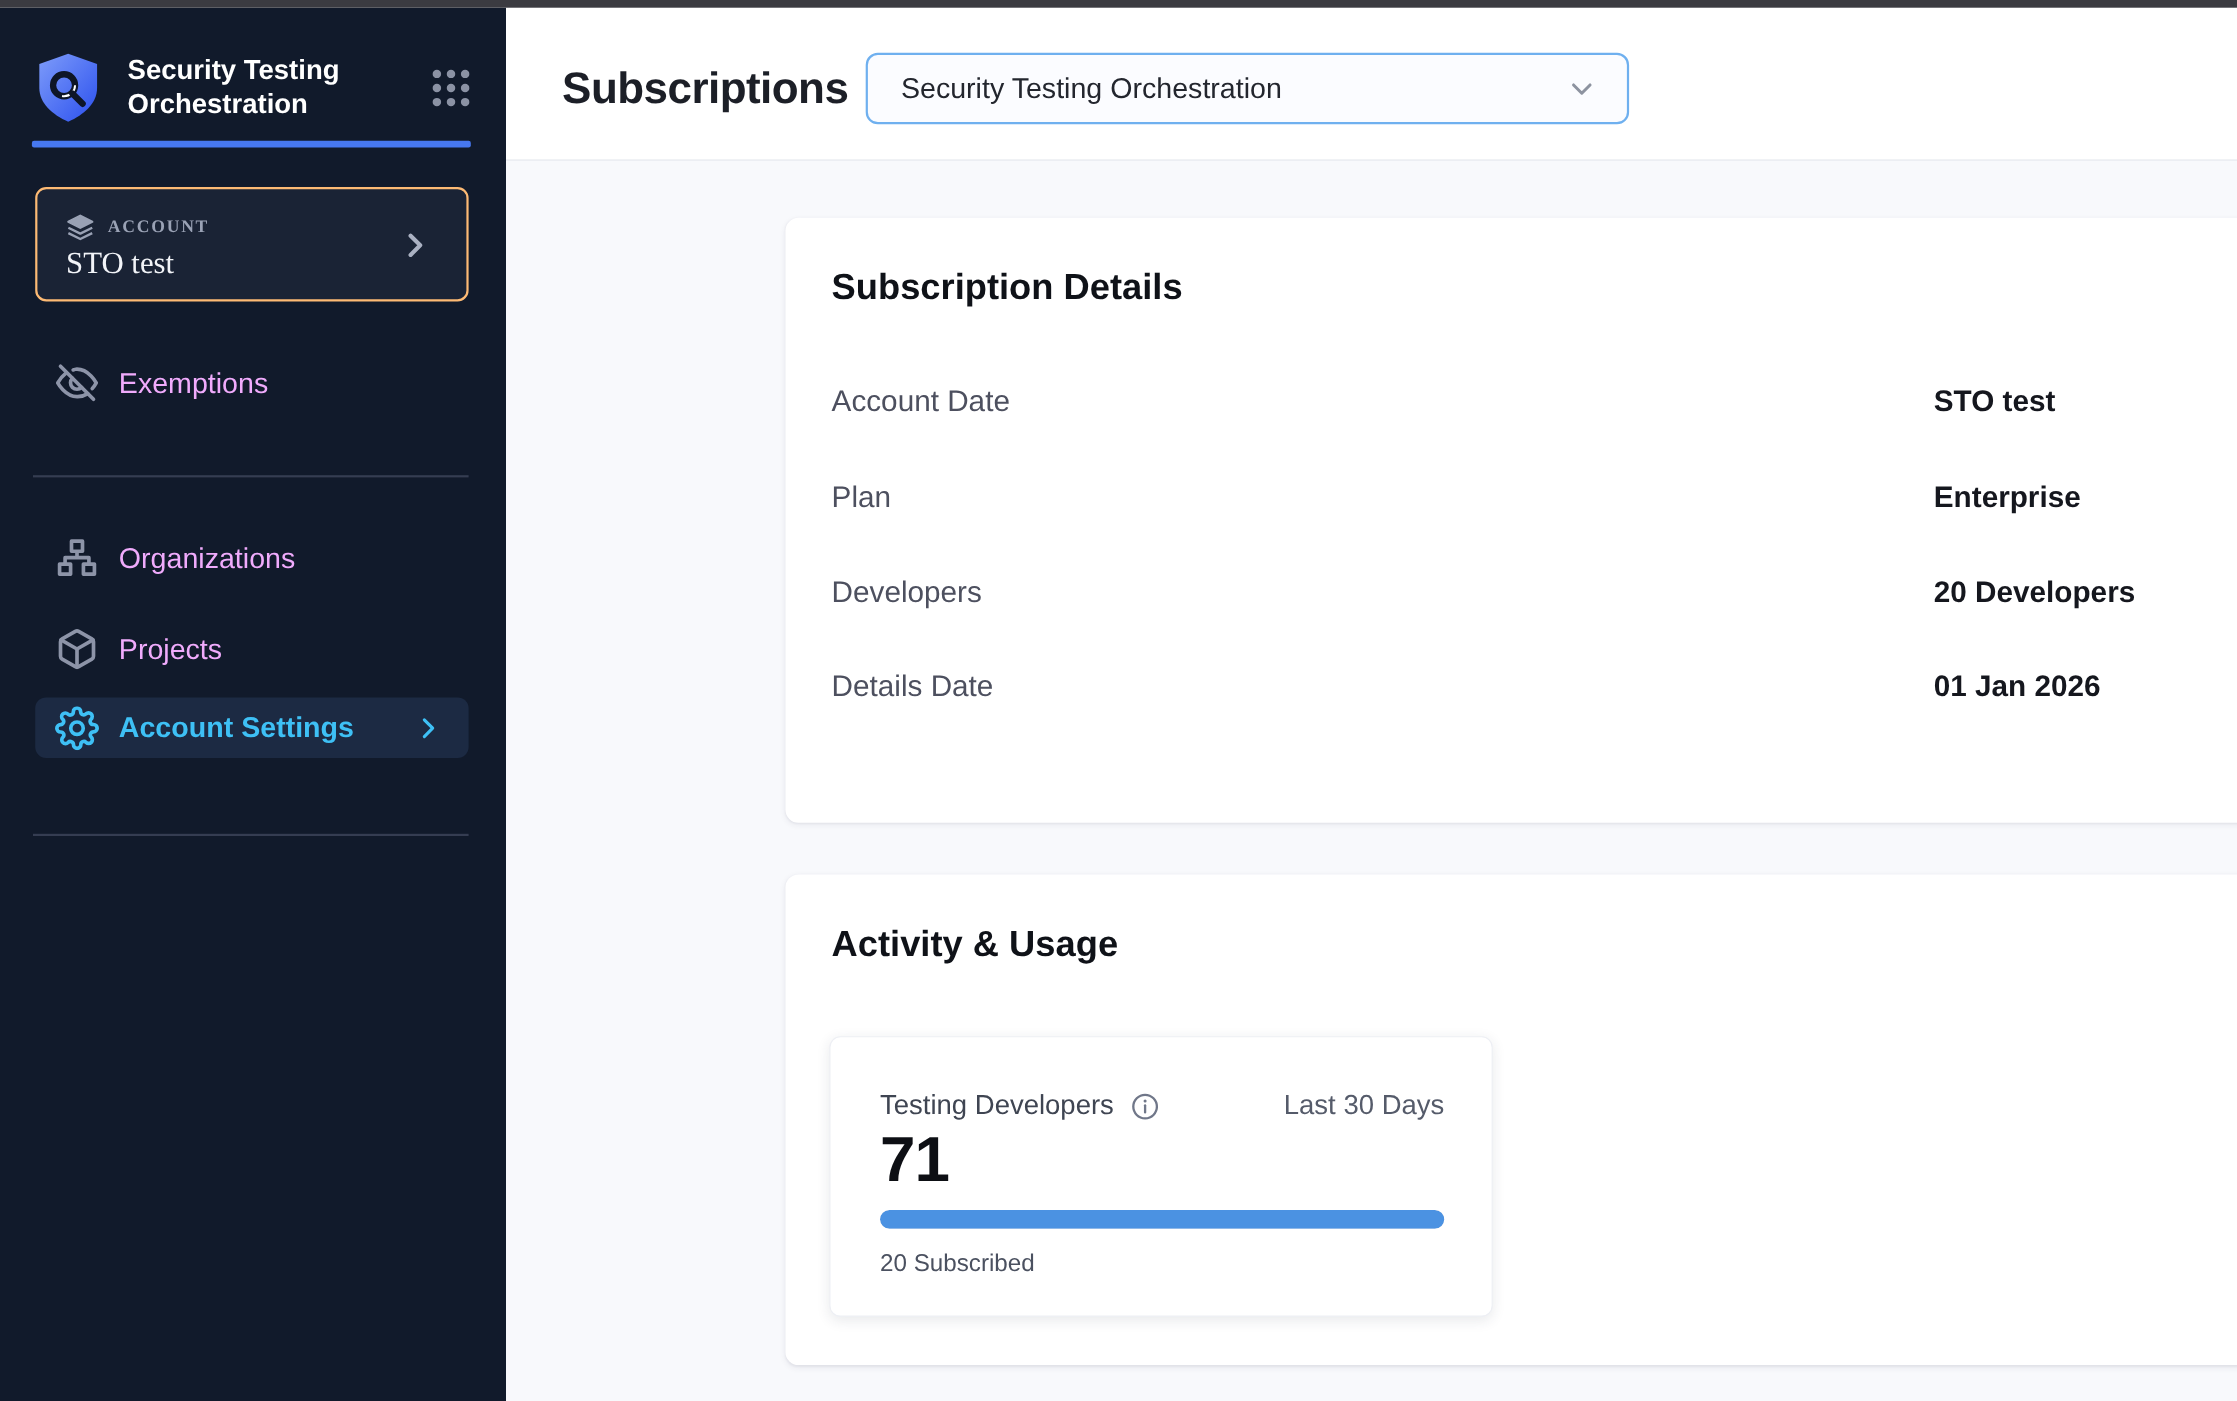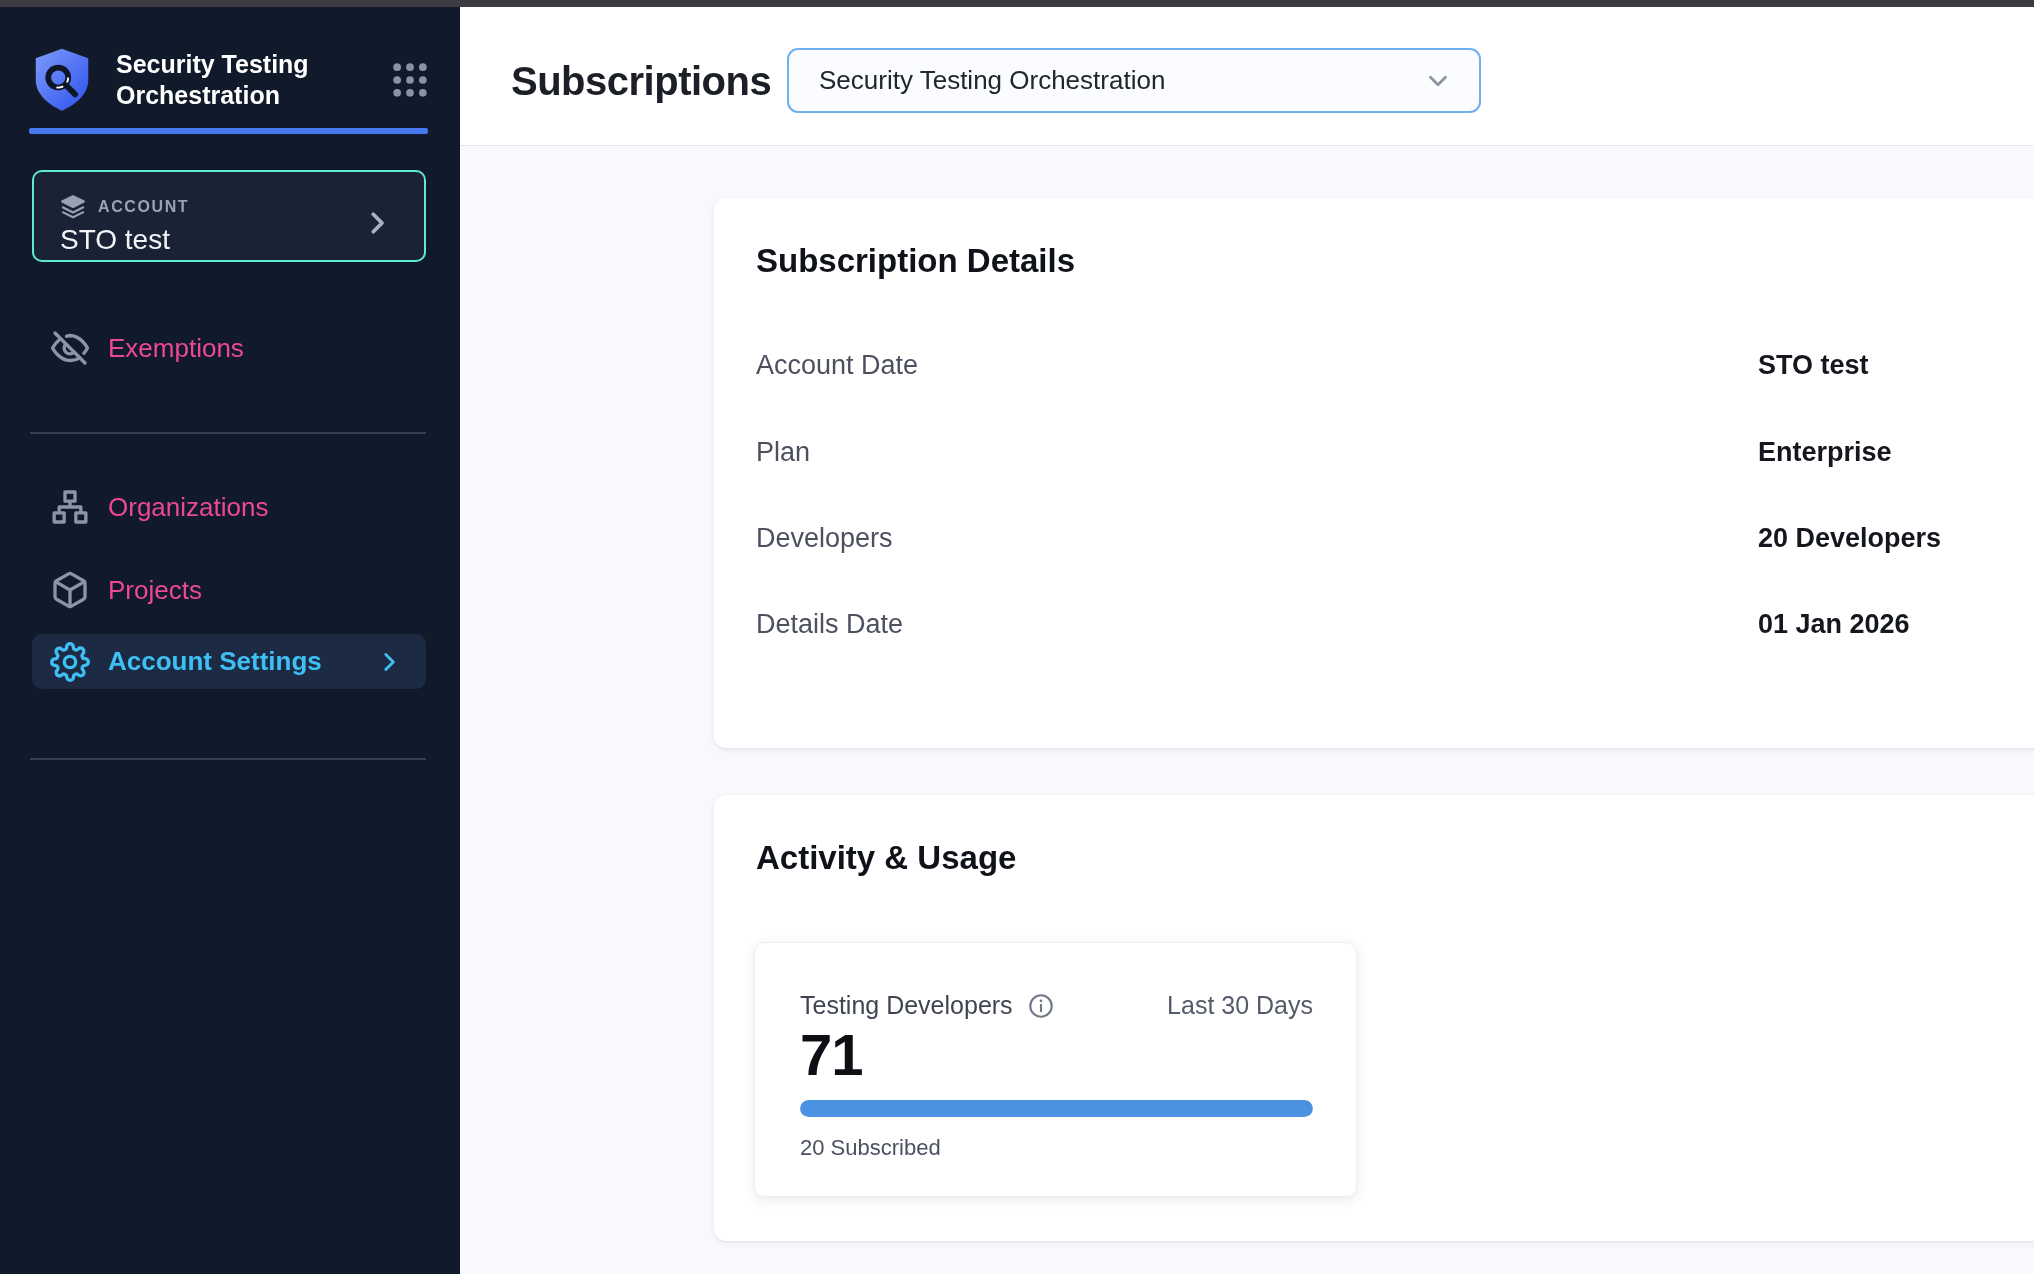--- a/index.html
+++ b/index.html
@@ -10,28 +10,28 @@
   .top-strip { position:absolute; left:0; top:0; width:2034px; height:7px; background:#3b3b41; z-index:50; }
 
   
   .sidebar { position:absolute; left:0; top:7px; width:460px; height:1267px; background:#111a2b; z-index:10; }
   .side-header { position:absolute; left:32px; top:33px; width:400px; height:80px; display:flex; align-items:center; }
   .logo { width:60px; height:66px; flex:0 0 auto; }
   .side-title { margin-left:24px; color:#ffffff; font-size:25px; font-weight:700; line-height:1.26; width:225px; }
   .grid-icon { margin-left:auto; width:44px; height:44px; color:#8b92a4; cursor:pointer; }
   .accent-bar { position:absolute; left:29px; top:121px; width:399px; height:6px; border-radius:2px; background:#4778f0; }
 
-  .account-card { position:absolute; left:32px; top:163px; width:394px; height:92px; border:2px solid #5eead4; border-radius:10px; background:#1a2335; cursor:pointer; }
+  .account-card { position:absolute; left:32px; top:163px; width:394px; height:104px; border:2px solid #fdba74; border-radius:10px; background:#1a2335; cursor:pointer;font-family:Liberation Serif, serif; }
   .account-top { position:absolute; left:26px; top:22px; display:flex; align-items:center; }
   .layers-icon { width:26px; height:26px; color:#99a1b4; }
   .account-label { margin-left:12px; color:#9aa2b5; font-size:16px; font-weight:700; letter-spacing:1.6px; }
   .account-value { position:absolute; left:26px; top:52px; color:#f2f4f8; font-size:28px; font-weight:500; }
   .account-chevron { position:absolute; right:32px; top:36px; width:30px; height:30px; color:#aab1c2; }
 
-  .nav-item { position:absolute; left:32px; width:394px; height:62px; display:flex; align-items:center; cursor:pointer; color:#ec4899; }
+  .nav-item { position:absolute; left:32px; width:394px; height:62px; display:flex; align-items:center; cursor:pointer; color:#f0abfc; }
   .nav-item .nav-icon { width:40px; height:40px; margin-left:18px; flex:0 0 auto; color:#8d94a8; }
   .nav-item .nav-label { margin-left:18px; font-size:26px; }
   .nav-exemptions { top:310px; }
   .nav-organizations { top:469px; }
   .nav-projects { top:552px; }
   .nav-active { top:627px; height:55px; background:#1c2a43; border-radius:10px; color:#3ec0f5; }
   .nav-active .nav-icon { color:#3ec0f5; }
   .nav-active .nav-label { font-weight:700; }
   .nav-active .nav-chevron { margin-left:auto; margin-right:24px; width:26px; height:26px; color:#3ec0f5; }
   .side-divider { position:absolute; left:30px; width:396px; height:0; border-top:2px solid #353d52; }

